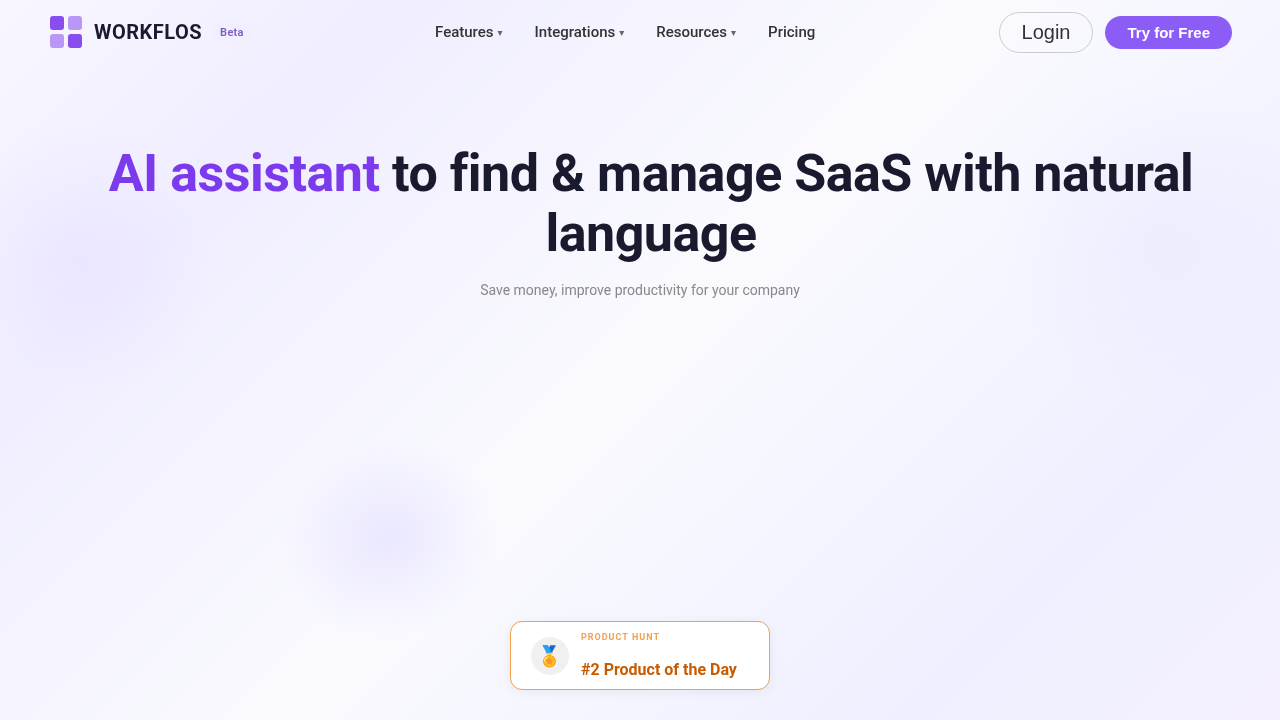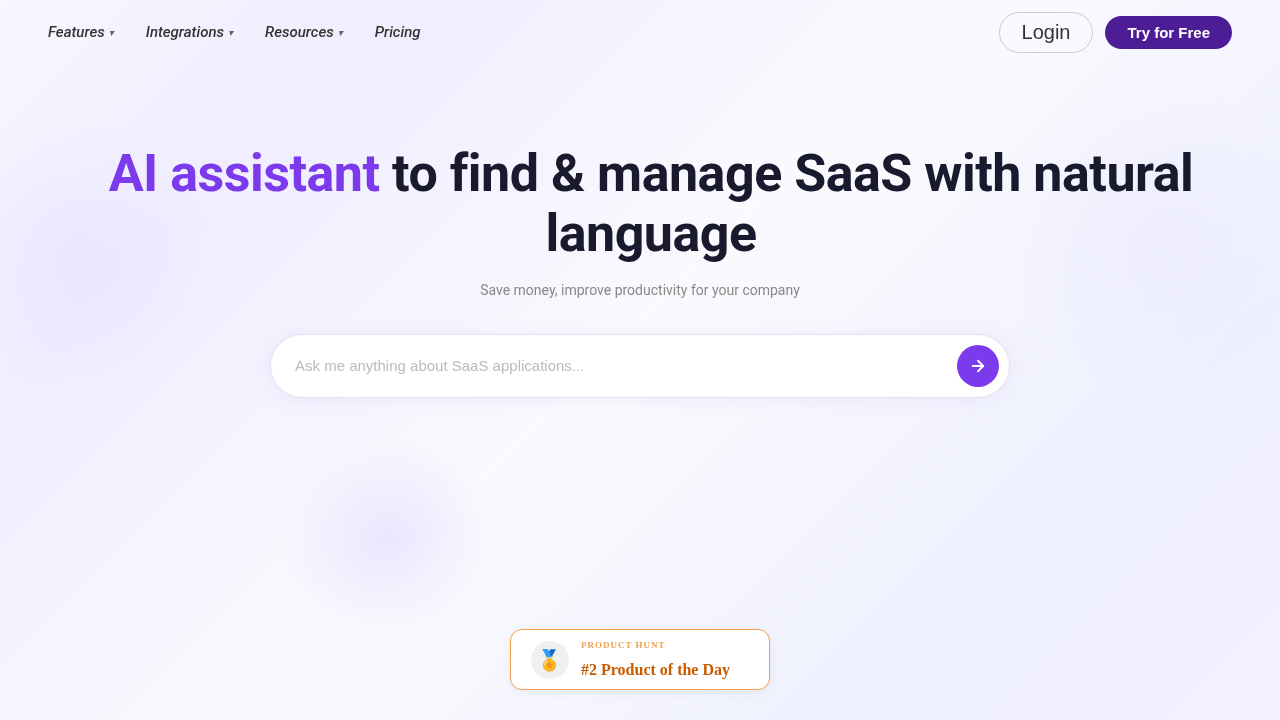--- a/index.html
+++ b/index.html
@@ -100,21 +100,20 @@
       font-weight: 600;
       padding: 2px 8px;
       border-radius: 20px;
       letter-spacing: 0.3px;
     }
 
     .nav-center {
       display: flex;
       align-items: flex-end;
       gap: 32px;
-      font-style: italic;
     }
 
     .nav-item {
       display: flex;
       align-items: center;
       gap: 4px;
       font-size: 15px;
       color: #333;
       font-weight: 500;
       cursor: pointer;
@@ -140,21 +139,21 @@
       font-size: 20px;
       font-weight: 500;
       color: #333;
       cursor: pointer;
     }
 
     .btn-try {
       padding: 8px 22px;
       border: none;
       border-radius: 24px;
-      background: #4c1d95;
+      background: #8b5cf6;
       font-size: 15px;
       font-weight: 600;
       color: #fff;
       cursor: pointer;
     }
 
     
     .hero {
       position: relative;
       z-index: 5;
@@ -263,22 +262,21 @@
       display: flex;
       align-items: center;
       justify-content: center;
       font-size: 20px;
       flex-shrink: 0;
     }
 
     .ph-text {
       display: flex;
       flex-direction: column;
-      gap: 11px;
-      font-family: Liberation Serif, serif;
+      gap: 18px;
     }
 
     .ph-label {
       font-size: 9px;
       font-weight: 700;
       color: #f0a04e;
       letter-spacing: 1px;
       text-transform: uppercase;
     }
 
@@ -290,20 +288,31 @@
   </style>
 </head>
 <body>
 
 <div class="bg-gradient"></div>
 <div class="blob-left"></div>
 <div class="blob-right"></div>
 <div class="blob-bottom-left"></div>
 
 <nav class="navbar">
+  <div class="nav-left">
+
+    <svg class="logo-icon" viewBox="0 0 36 36" fill="none" xmlns="http://www.w3.org/2000/svg">
+      <rect x="2" y="2" width="14" height="14" rx="3" fill="#7c3aed" opacity="0.9"></rect>
+      <rect x="20" y="2" width="14" height="14" rx="3" fill="#7c3aed" opacity="0.5"></rect>
+      <rect x="2" y="20" width="14" height="14" rx="3" fill="#7c3aed" opacity="0.5"></rect>
+      <rect x="20" y="20" width="14" height="14" rx="3" fill="#7c3aed" opacity="0.9"></rect>
+    </svg>
+    <span class="logo-text">WORKFLOS</span>
+    <span class="beta-badge">Beta</span>
+  </div>
 
   <div class="nav-center">
     <a class="nav-item">
       <span>Features</span>
       <span class="chevron-icon">▾</span>
     </a>
     <a class="nav-item">
       <span>Integrations</span>
       <span class="chevron-icon">▾</span>
     </a>
@@ -321,31 +330,20 @@
     <button class="btn-try">Try for Free</button>
   </div>
 </nav>
 
 <section class="hero">
   <h1 class="hero-title">
     <span class="hero-title-accent">AI assistant</span><span> to find &amp; manage SaaS with natural language</span>
   </h1>
   <p class="hero-subtitle">Save money, improve productivity for your company</p>
 
-  <div class="search-container">
-    <div class="search-box">
-      <input class="search-input" type="text" placeholder="Ask me anything about SaaS applications..." style="">
-      <button class="search-btn">
-        <svg viewBox="0 0 24 24">
-          <line x1="5" y1="12" x2="19" y2="12"></line>
-          <polyline points="12 5 19 12 12 19"></polyline>
-        </svg>
-      </button>
-    </div>
-  </div>
 </section>
 
 <div class="ph-badge">
   <div class="ph-icon">
     <span>🏅</span>
   </div>
   <div class="ph-text">
     <span class="ph-label">PRODUCT HUNT</span>
     <span class="ph-title">#2 Product of the Day</span>
   </div>

